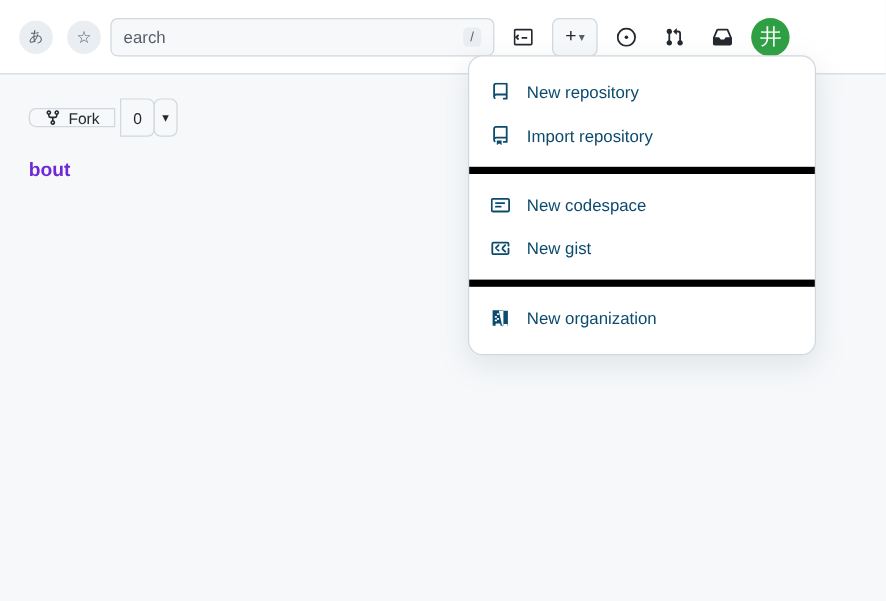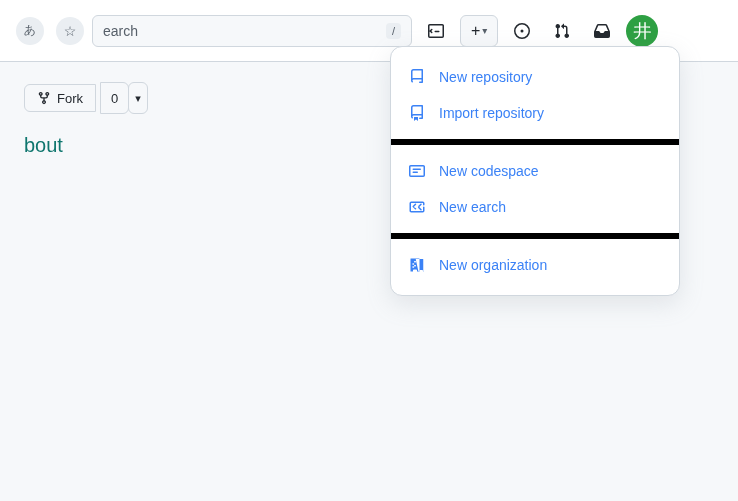--- a/index.html
+++ b/index.html
@@ -145,21 +145,21 @@
       display: flex;
       align-items: center;
       gap: 6px;
       border: 1px solid #d0d7de;
       border-radius: 6px 0 0 6px;
       padding: 5px 12px;
       background: #f6f8fa;
       cursor: pointer;
       font-size: 13px;
       color: #24292f;
-      height: 28px;
+      height: 16px;
     }
 
     .fork-count {
       border: 1px solid #d0d7de;
       border-radius: 0 6px 6px 0;
       padding: 5px 10px;
       background: #f6f8fa;
       font-size: 13px;
       color: #24292f;
       height: 32px;
@@ -180,23 +180,23 @@
       align-items: center;
       margin-left: -5px;
     }
 
     
     .about-section {
       margin-top: 10px;
     }
 
     .about-title {
-      font-size: 20px;
-      font-weight: 400;
-      color: #0f766e;
+      font-size: 16px;
+      font-weight: 700;
+      color: #6d28d9;
       margin-bottom: 10px;
     }
 
     .about-text {
       font-size: 14px;
       color: #24292f;
       line-height: 1.6;
     }
 
     .dropdown-menu {
@@ -222,21 +222,21 @@
       padding-top: 8px;
     }
 
     .dropdown-item {
       display: flex;
       align-items: center;
       gap: 12px;
       padding: 8px 16px;
       cursor: pointer;
       font-size: 14px;
-      color: #3b82f6;
+      color: #0c4a6e;
     }
 
     .dropdown-item-icon {
       width: 20px;
       height: 20px;
       display: flex;
       align-items: center;
       justify-content: center;
       flex-shrink: 0;
     }
@@ -348,21 +348,21 @@
         </svg>
       </span>
       <span>New codespace</span>
     </div>
     <div class="dropdown-item">
       <span class="dropdown-item-icon">
         <svg width="16" height="16" viewBox="0 0 16 16" fill="currentColor">
           <path d="M2 4.25a.25.25 0 0 1 .25-.25h11.5a.25.25 0 0 1 .25.25v1.5a.75.75 0 0 0 1.5 0v-1.5A1.75 1.75 0 0 0 13.75 2.5H2.25A1.75 1.75 0 0 0 .5 4.25v7.5c0 .966.784 1.75 1.75 1.75h11.5A1.75 1.75 0 0 0 15.5 11.75v-3.5a.75.75 0 0 0-1.5 0v3.5a.25.25 0 0 1-.25.25H2.25a.25.25 0 0 1-.25-.25ZM9.22 7.03l2.25-2.25a.75.75 0 1 1 1.06 1.06L10.31 8l2.22 2.22a.75.75 0 1 1-1.06 1.06l-2.25-2.25a.75.75 0 0 1 0-1.06Zm-4.44.97L7.03 5.78a.75.75 0 0 0-1.06-1.06L3.72 6.97a.75.75 0 0 0 0 1.06l2.25 2.25a.75.75 0 1 0 1.06-1.06Z"></path>
         </svg>
       </span>
-      <span>New earch</span>
+      <span>New gist</span>
     </div>
   </div>
 
   <div class="dropdown-section">
     <div class="dropdown-item">
       <span class="dropdown-item-icon">
         <svg width="16" height="16" viewBox="0 0 16 16" fill="currentColor">
           <path d="M1.5 14.25c0 .138.112.25.25.25H4v-1.25a.75.75 0 0 1 .75-.75h2.5a.75.75 0 0 1 .75.75v1.25h2.25a.25.25 0 0 0 .25-.25V1.75a.25.25 0 0 0-.25-.25h-8.5a.25.25 0 0 0-.25.25Zm1.75-7.25a.75.75 0 0 1 .75-.75h.5a.75.75 0 0 1 0 1.5h-.5a.75.75 0 0 1-.75-.75Zm.75 2.25h.5a.75.75 0 0 1 0 1.5h-.5a.75.75 0 0 1 0-1.5ZM5 4.75a.75.75 0 0 1 .75-.75h.5a.75.75 0 0 1 0 1.5h-.5A.75.75 0 0 1 5 4.75ZM5.75 8h.5a.75.75 0 0 1 0 1.5h-.5a.75.75 0 0 1 0-1.5ZM11 3.75a.75.75 0 0 1 .75-.75h.5a.75.75 0 0 1 0 1.5h-.5a.75.75 0 0 1-.75-.75Zm.75 2.25h.5a.75.75 0 0 1 0 1.5h-.5a.75.75 0 0 1 0-1.5Zm-.75 3.25a.75.75 0 0 1 .75-.75h.5a.75.75 0 0 1 0 1.5h-.5a.75.75 0 0 1-.75-.75Zm-4.25-7a.25.25 0 0 1 .25-.25h7a.25.25 0 0 1 .25.25v12.5a.25.25 0 0 1-.25.25H14v-1.25a.75.75 0 0 0-.75-.75h-2.5a.75.75 0 0 0-.75.75v1.25h-.25a.25.25 0 0 1-.25-.25Z"></path>
         </svg>
       </span>

